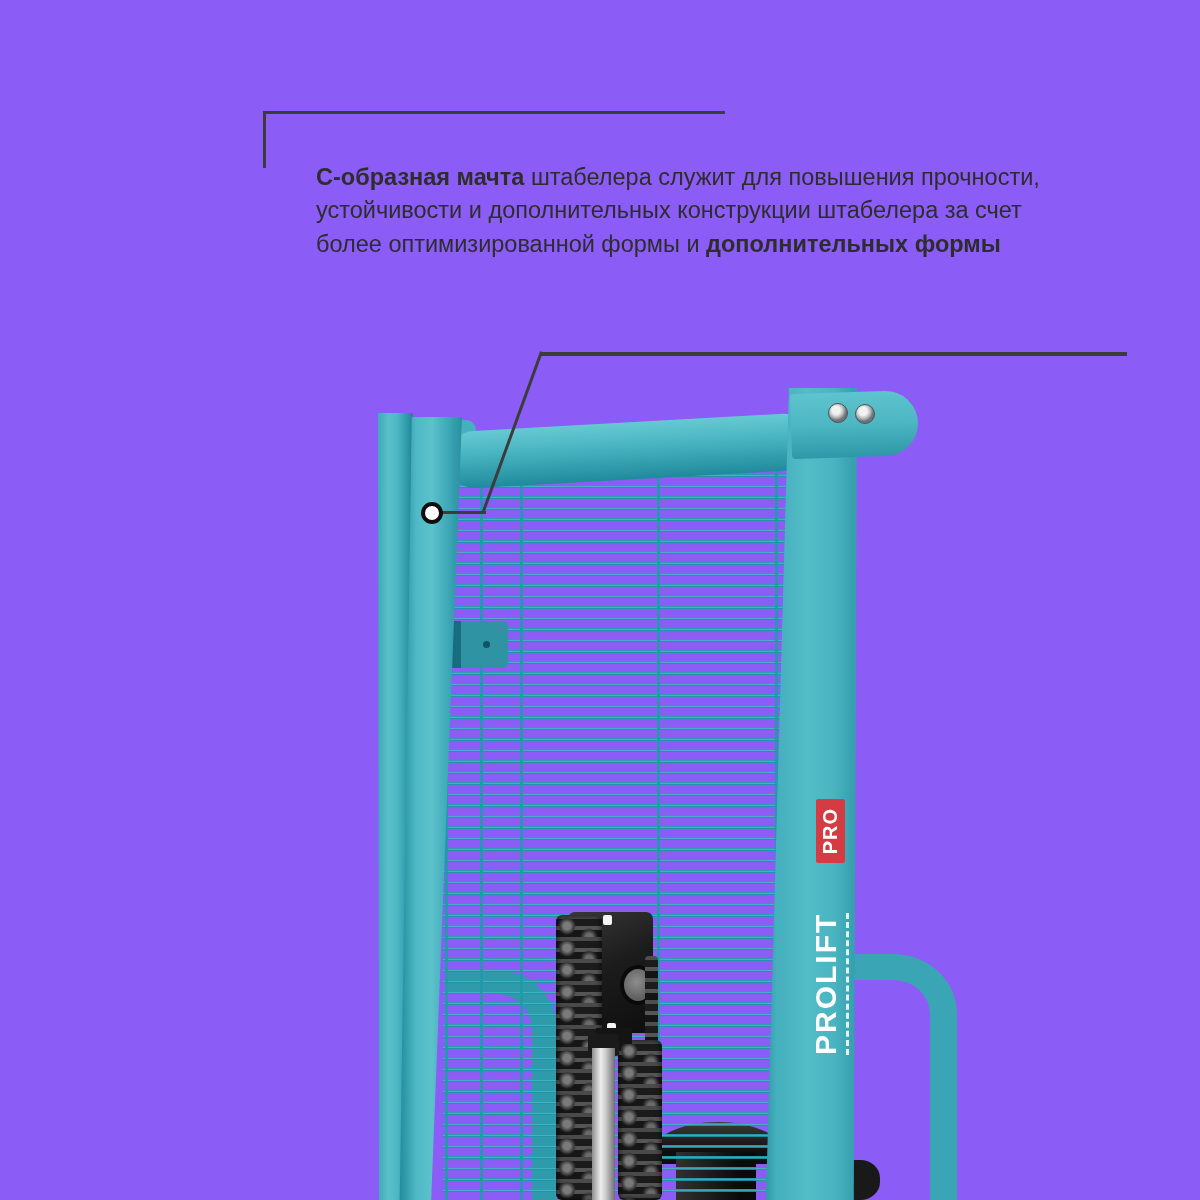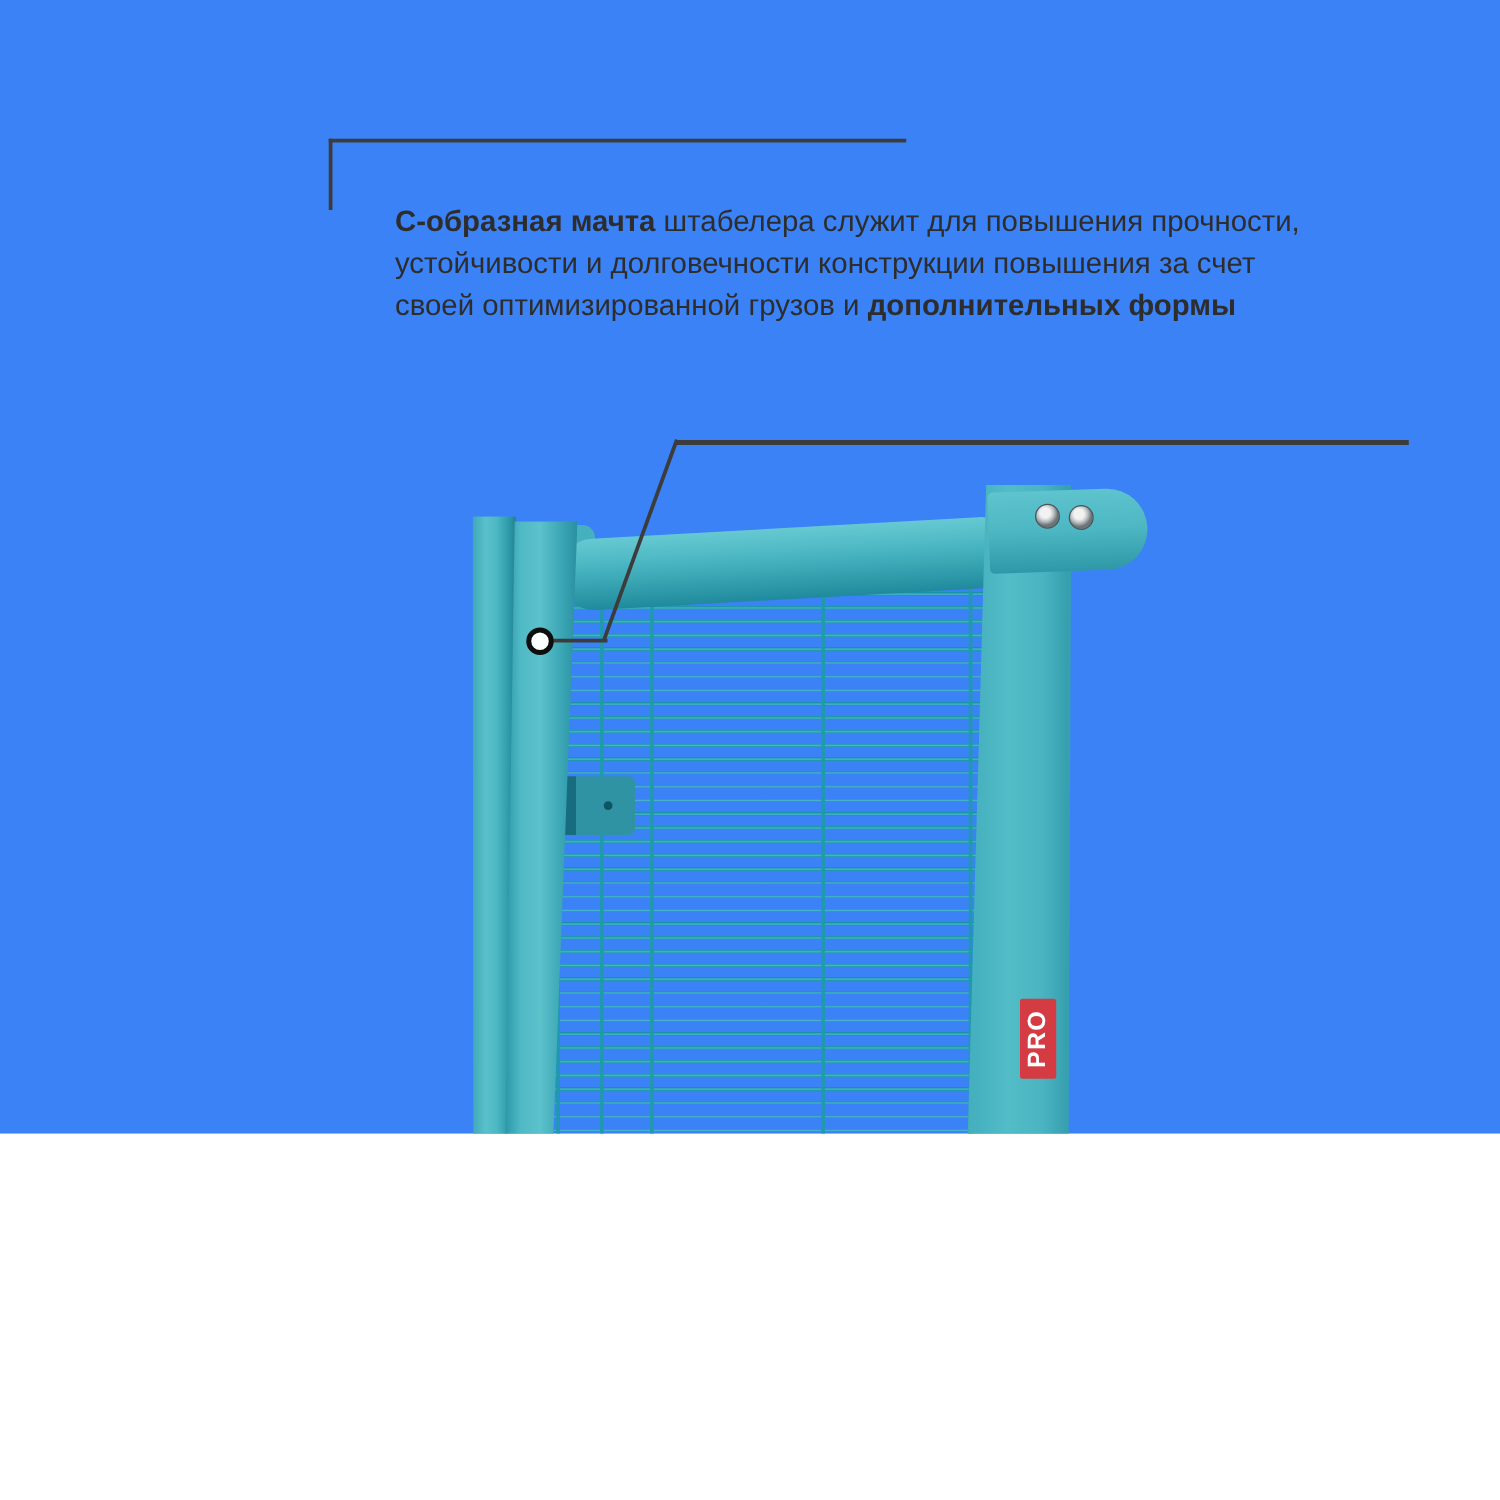--- a/index.html
+++ b/index.html
@@ -1,16 +1,16 @@
 <!DOCTYPE html>
 <html style="--teal: #4ab6c3; --teal_dark: #2e97a7; --teal_mesh: #1f9aaa; --red: #d43b42; --line: #3c3c3c; --text: #2d2d2d;"><head>
 <meta charset="utf-8">
 <style>
   html,body{margin:0;padding:0;background:#ffffff;}
-  #page{position:relative;width:1200px;height:907px;background:#3b82f6;overflow:hidden;
+  #page{position:relative;width:1200px;height:1200px;background:#8b5cf6;overflow:hidden;
         font-family:"Liberation Sans","DejaVu Sans",sans-serif;}
   .abs{position:absolute;}
 
   
   #ann-bracket-h{left:263px;top:111px;width:462px;height:3px;background:var(--line);}
   #ann-bracket-v{left:263px;top:111px;width:3px;height:57px;background:var(--line);}
   #ann-text{left:316px;top:161px;width:845px;color:var(--text);
             font-size:23.5px;line-height:33.4px;font-weight:400;}
   #ann-text .b{font-weight:700;}
 
@@ -117,22 +117,22 @@
 </head>
 <body>
 
 <div id="page">
 
   <div class="abs" id="ann-bracket-h"></div>
   <div class="abs" id="ann-bracket-v"></div>
 
   <div class="abs" id="ann-text">
       <div><span class="b">С-образная мачта</span><span> штабелера служит для повышения прочности,</span></div>
-      <div><span>устойчивости и долговечности конструкции повышения за счет</span></div>
-      <div><span>своей оптимизированной грузов и </span><span class="b">дополнительных формы</span></div>
+      <div><span>устойчивости и дополнительных конструкции штабелера за счет</span></div>
+      <div><span>более оптимизированной формы и </span><span class="b">дополнительных формы</span></div>
     </div>
 
   <div>
 
     <div class="abs" id="handle-left"></div>
     <div class="abs" id="pump-cap"></div>
     <div class="abs" id="pump-body"></div>
 
     <div class="abs" id="mesh">
       <div class="abs vwire" style="left:2px"></div>

